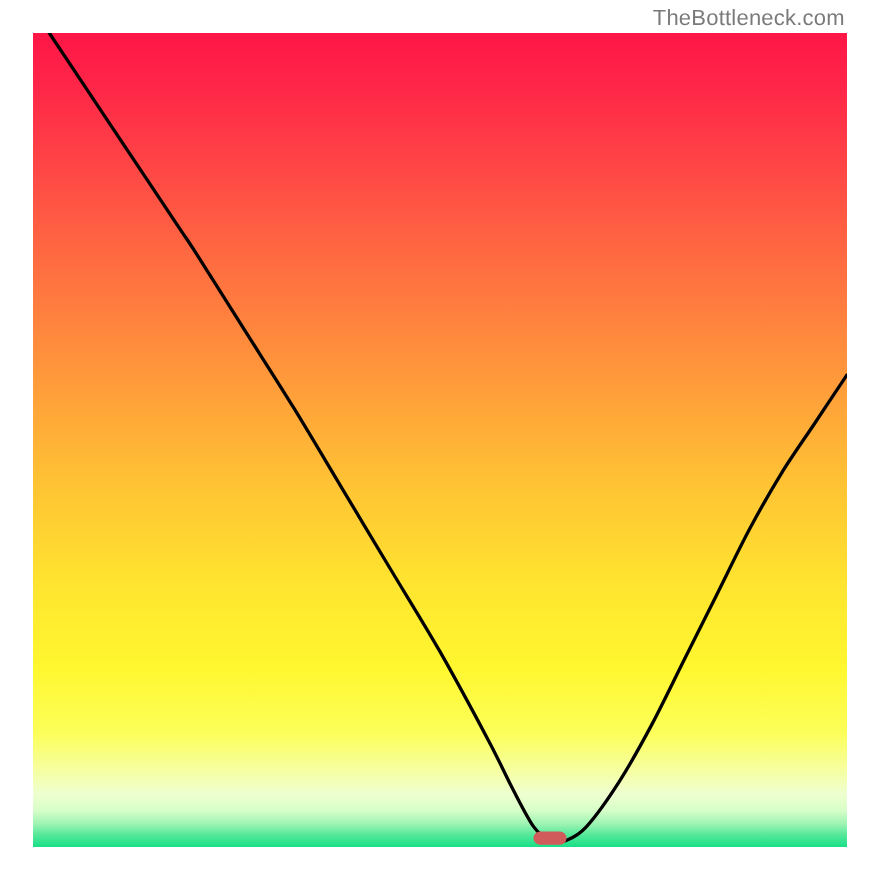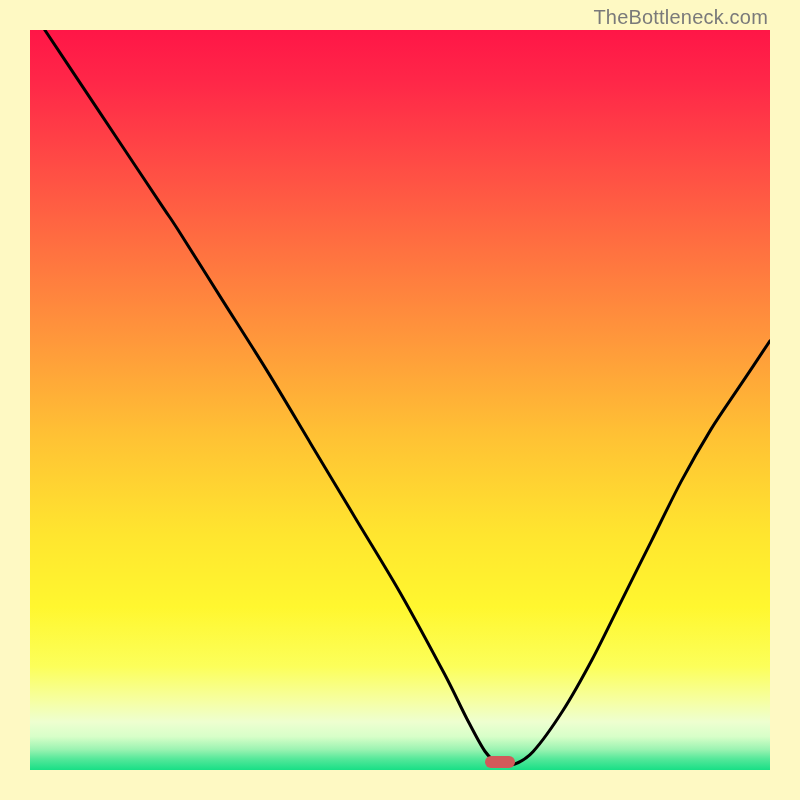--- a/index.html
+++ b/index.html
@@ -9,21 +9,21 @@
     height: 800px;
     background: #000;
     overflow: hidden;
   }
   .frame {
     position: absolute;
     left: 0;
     top: 0;
     width: 800px;
     height: 800px;
-    background: #fef9c3;
+    background: #ffffff;
   }
   .plot-area {
     position: absolute;
     left: 30px;
     top: 30px;
     width: 740px;
     height: 740px;
     overflow: hidden;
   }
   .gradient {

